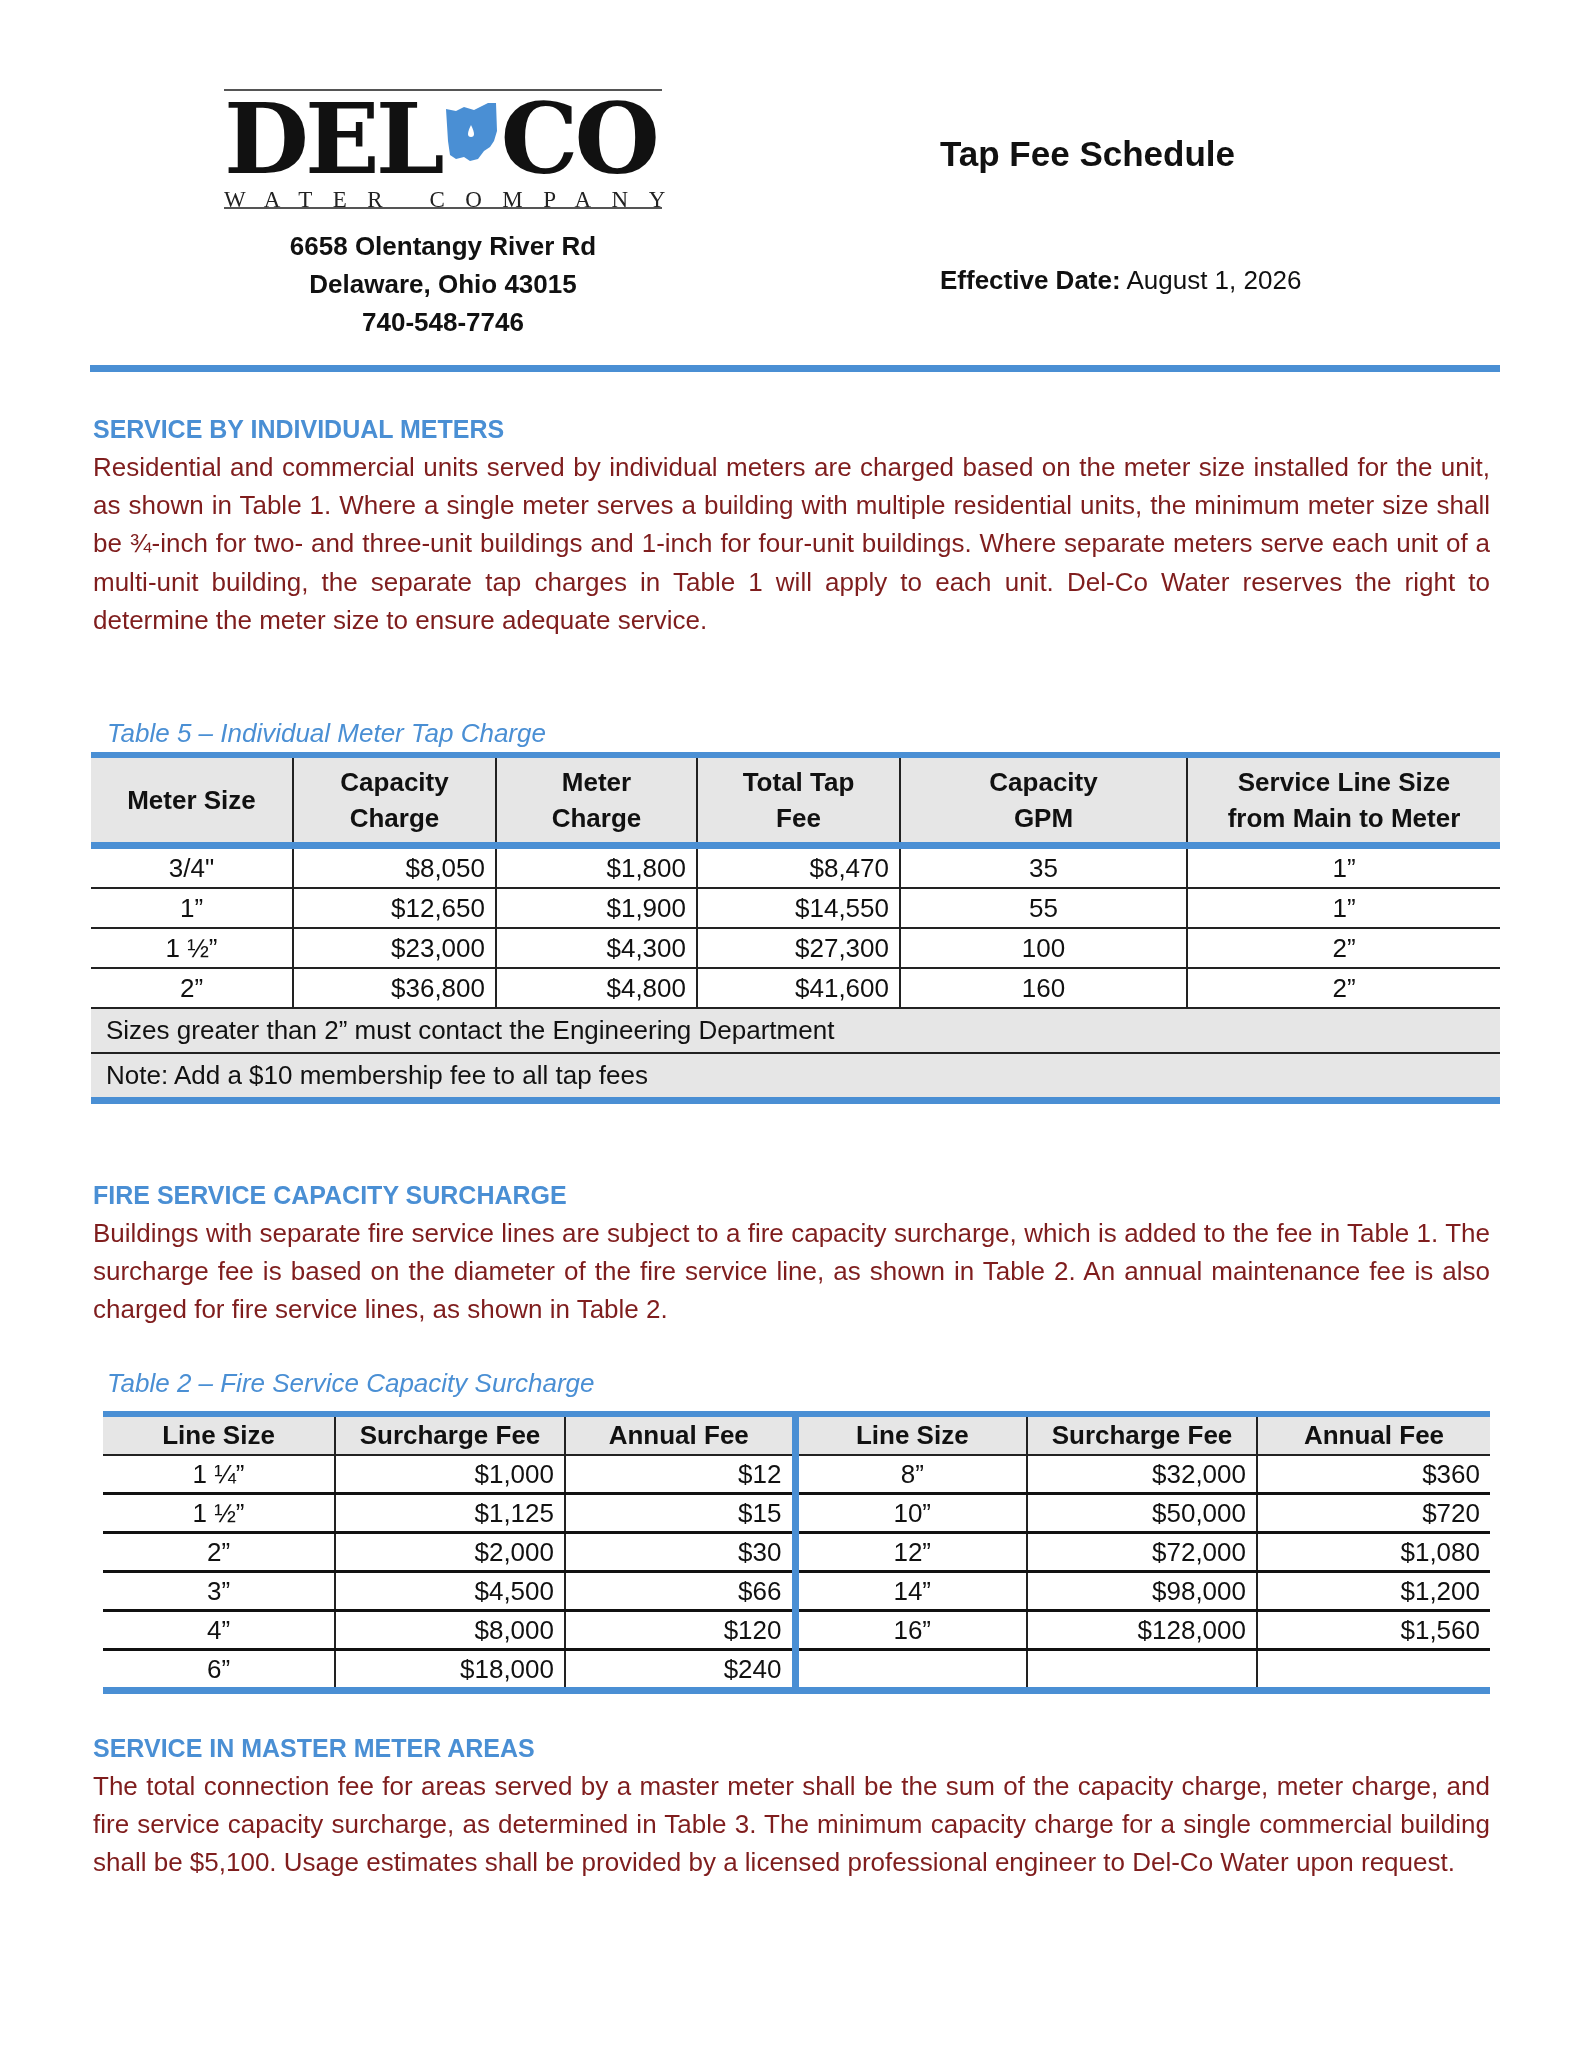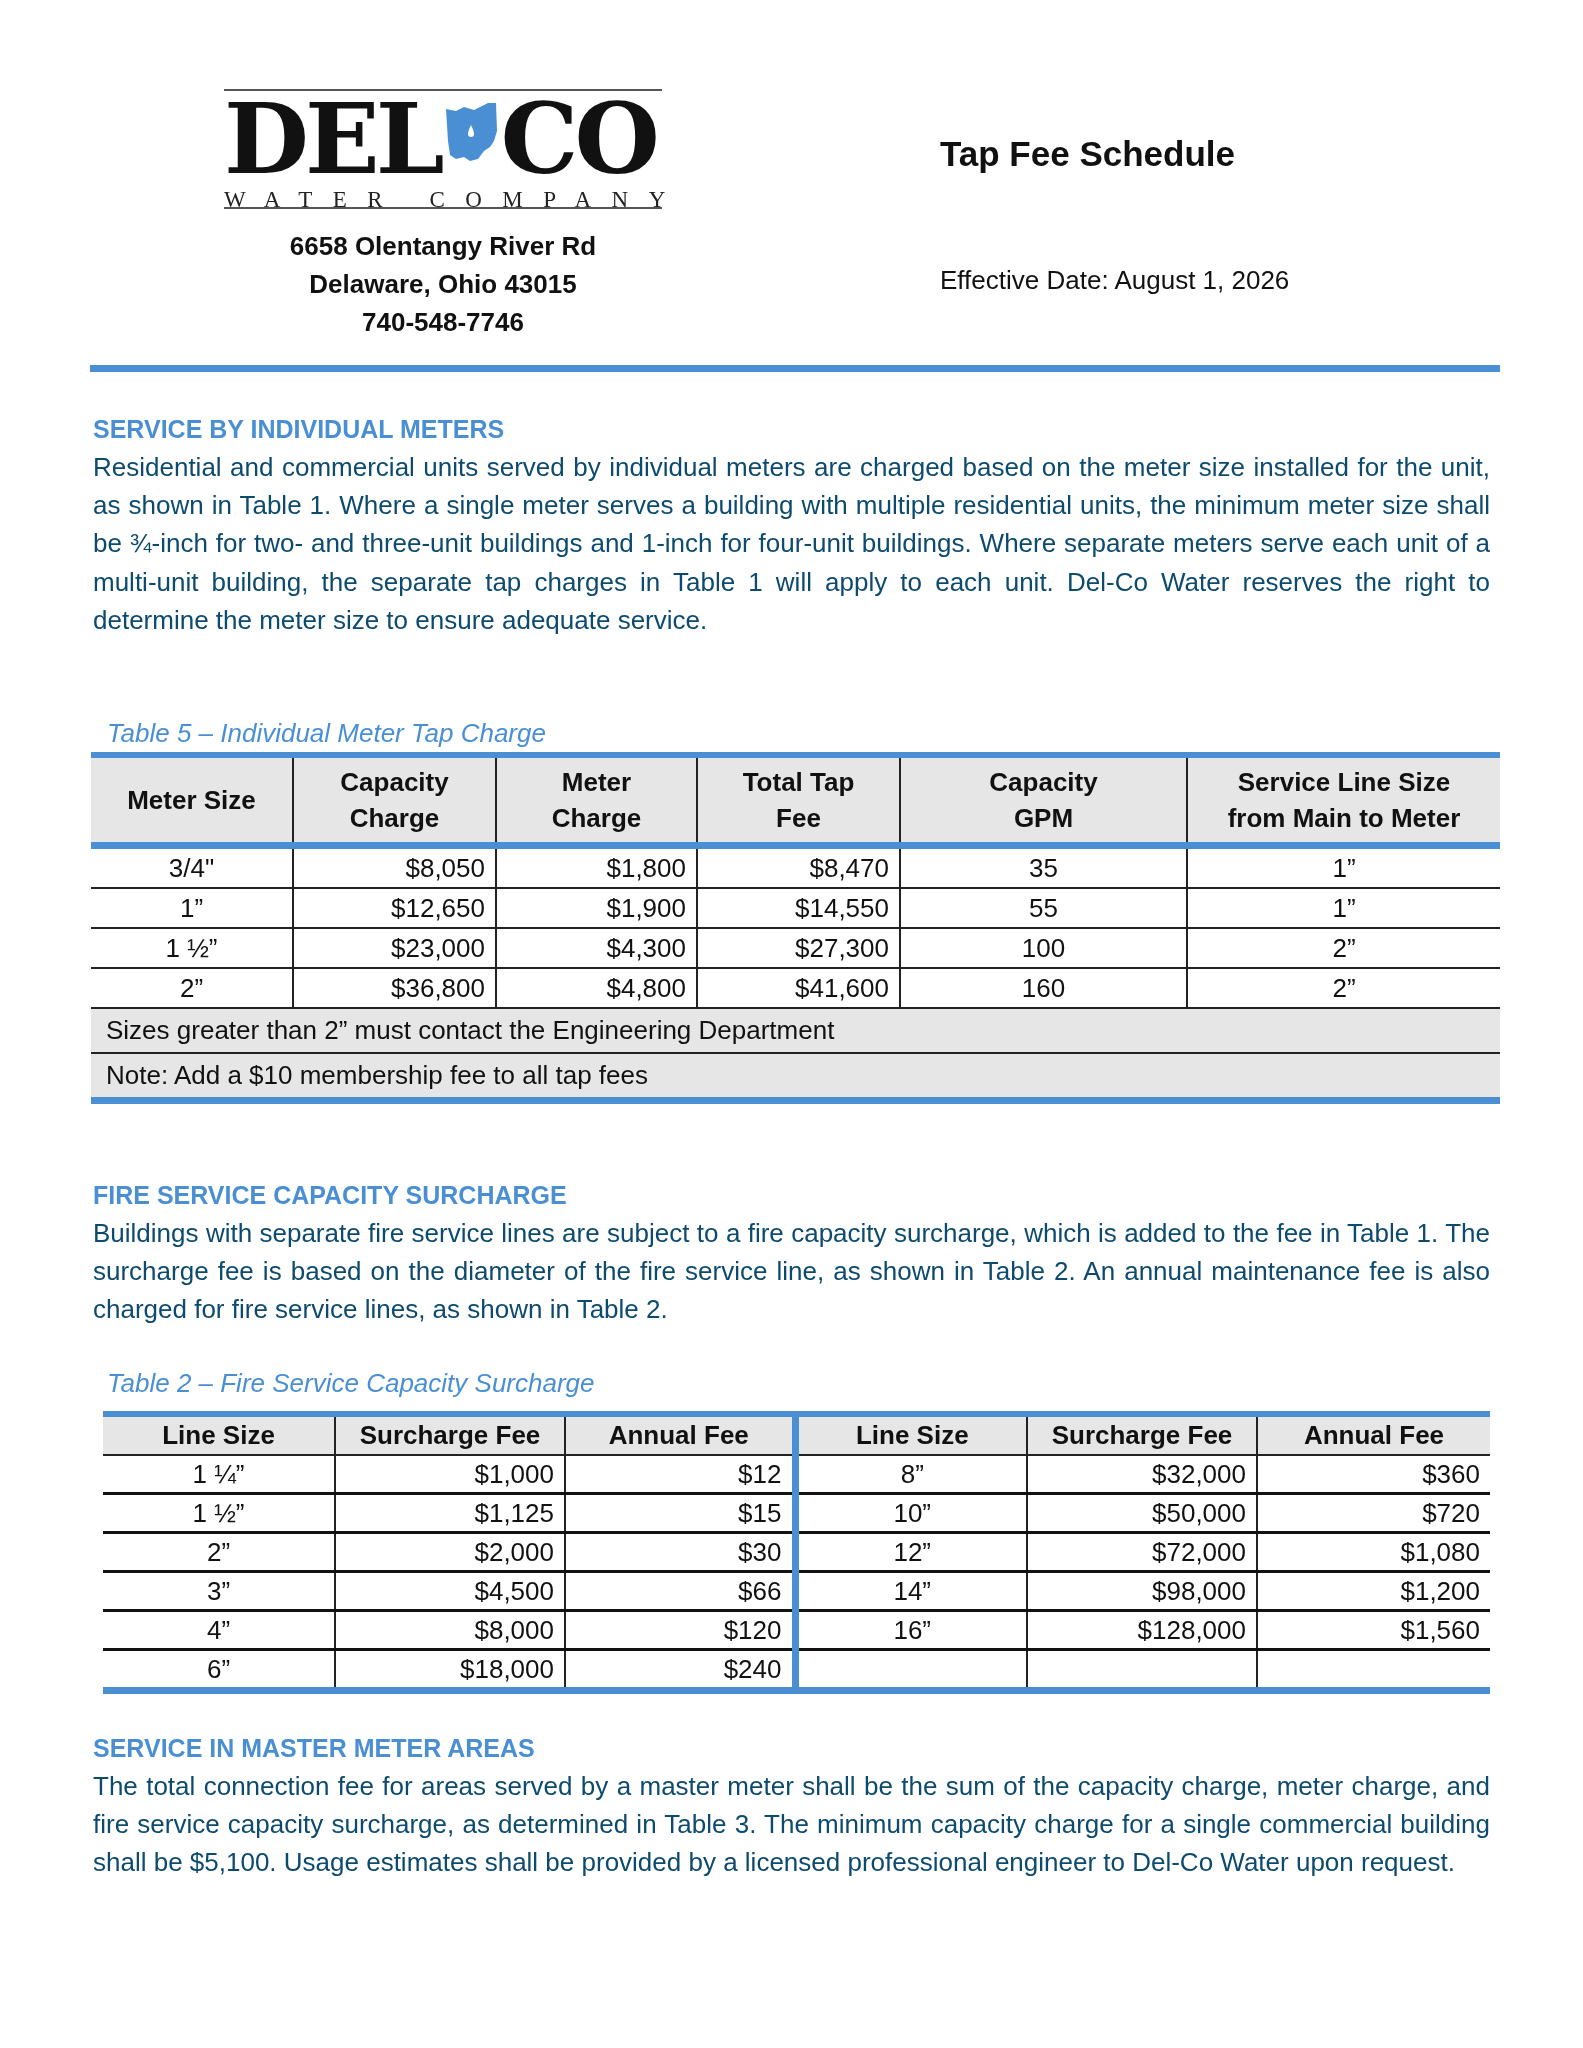--- a/index.html
+++ b/index.html
@@ -16,27 +16,27 @@
   .logo-word .gap { display:inline-block; width:60px; }
   .logo-ohio { position:absolute; left:220px; top:12px; width:56px; height:62px; }
   .logo-sub { position:absolute; left:0; top:98px; width:438px; font-family:"Liberation Serif", serif;
               font-size:23px; letter-spacing:20.5px; color:#222; white-space:nowrap; }
   .logo-bottom-rule { position:absolute; left:0; top:118px; width:438px; height:2px; background:#555; }
 
   .addr { left:224px; width:438px; text-align:center; font-weight:bold; font-size:26px; line-height:38px; top:227px; }
 
   .doc-title { left:940px; top:134px; font-weight:bold; font-size:35px; }
   .eff-date { left:940px; top:265px; font-size:26px; }
-  .eff-date b { font-weight:normal; }
+  .eff-date b { font-weight:bold; }
 
   .rule { background:var(--blue); }
   .header-rule { left:90px; top:365px; width:1410px; height:7px; }
 
   .sec-head { left:93px; font-weight:bold; color:var(--blue); font-size:25px; }
-  .para { left:93px; width:1397px; font-size:26px; line-height:38.2px; text-align:justify; color:#0c4a6e; }
+  .para { left:93px; width:1397px; font-size:26px; line-height:38.2px; text-align:justify; color:#7f1d1d; }
 
   .tbl-caption { left:107px; font-style:italic; color:var(--blue); font-size:26px; }
 
   table { border-collapse:collapse; position:absolute; font-size:26px; }
   td, th { padding:0 10px; height:38px; }
 
   
   #t1 { left:91px; top:752px; width:1409px; }
   #t1 thead th { background:var(--gray); font-weight:bold; font-size:26px; line-height:36px; height:84px;
                  border-top:6px solid var(--blue); border-bottom:7px solid var(--blue);

